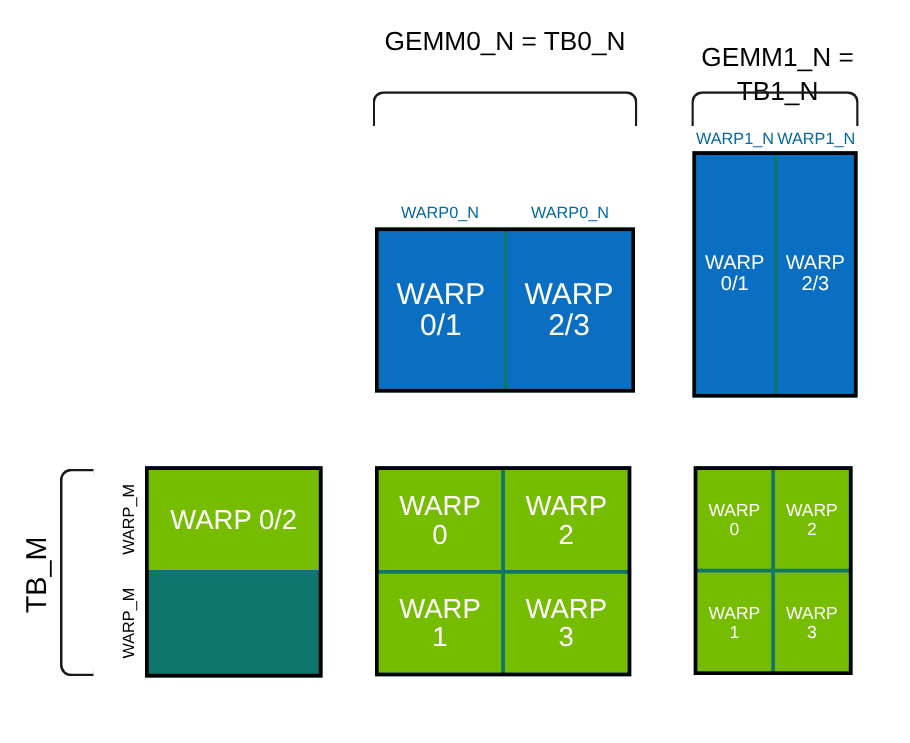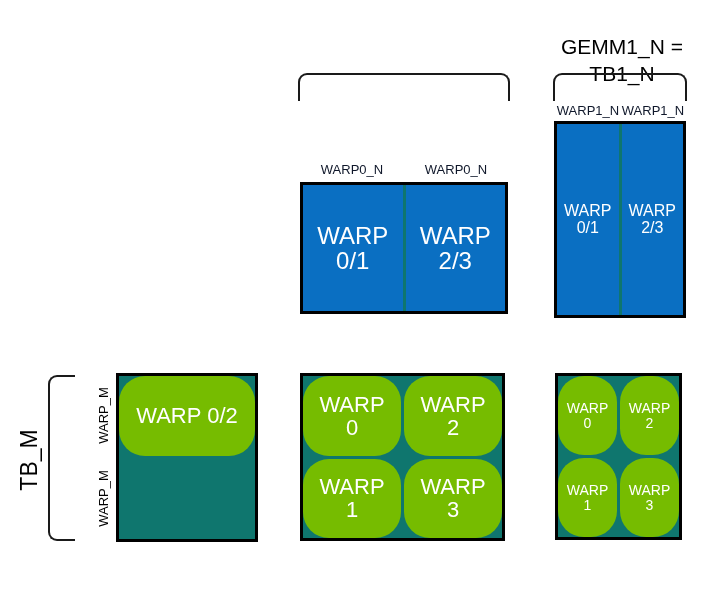--- a/index.html
+++ b/index.html
@@ -48,21 +48,21 @@
     border-bottom-left-radius: 9px;
     box-sizing: border-box;
     background: transparent;
   }
 
   
   .tick-label {
     font-size: 13px;
     line-height: 15px;
     text-align: center;
-    color: #0f172a;
+    color: #0369a1;
     white-space: nowrap;
   }
   .tick-label-rot {
     font-size: 13px;
     line-height: 15px;
     color: #000;
     white-space: nowrap;
     transform: rotate(-90deg);
     transform-origin: center center;
   }
@@ -85,32 +85,33 @@
     box-sizing: border-box;
     display: flex;
     align-items: center;
     justify-content: center;
     color: #ffffff;
     text-align: center;
     white-space: pre-line;
     line-height: 1.05;
   }
   .cell.blue  { background: #0a6fc2; }
-  .cell.green { background: #76bc00; border-radius: 26px; }
+  .cell.green { background: #76bc00; }
 
   .fs24 { font-size: 24px; }
   .fs22 { font-size: 22px; }
   .fs16 { font-size: 16px; }
   .fs14 { font-size: 14px; }
 </style>
 </head>
 <body>
 
 <div id="canvas">
 
+  <div class="abs heading" style="left:284px; top:20px; width:240px;">GEMM0_N = TB0_N</div>
 
   <div class="abs heading" style="left:548px; top:6px; width:148px;margin-top:27px;">GEMM1_N =
 TB1_N</div>
 
   <div class="abs hbracket" style="left:298px; top:73px; width:212px; height:28px;"></div>
 
   <div class="abs hbracket" style="left:553px; top:73px; width:134px; height:28px;"></div>
 
   <div class="abs tick-label" style="left:555px; top:103px; width:66px;">WARP1_N</div>
   <div class="abs tick-label" style="left:620px; top:103px; width:66px;">WARP1_N</div>

